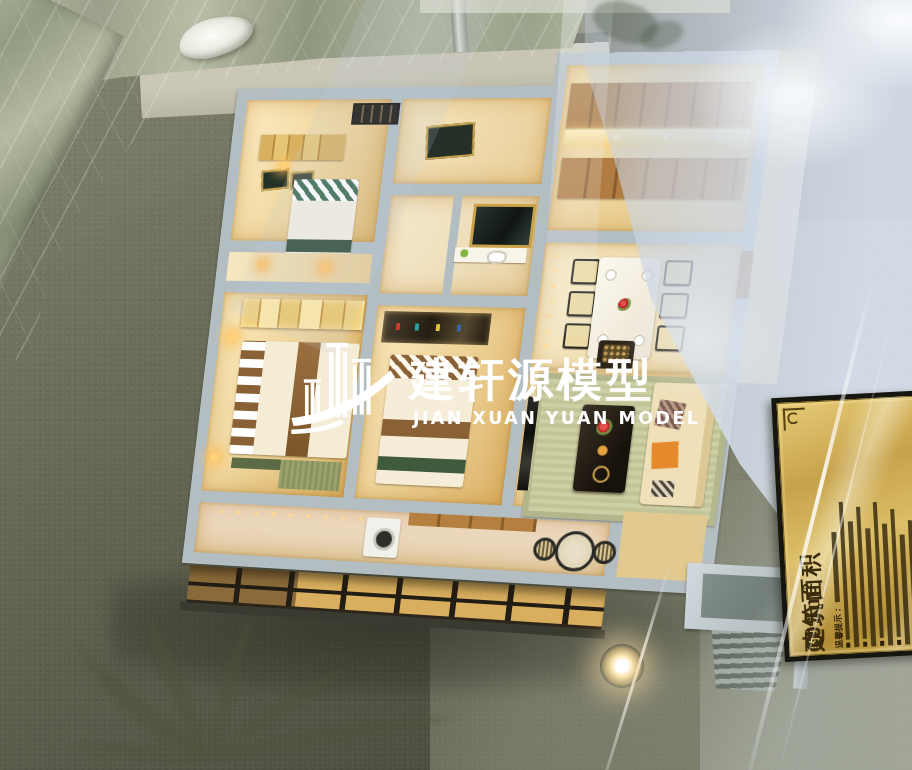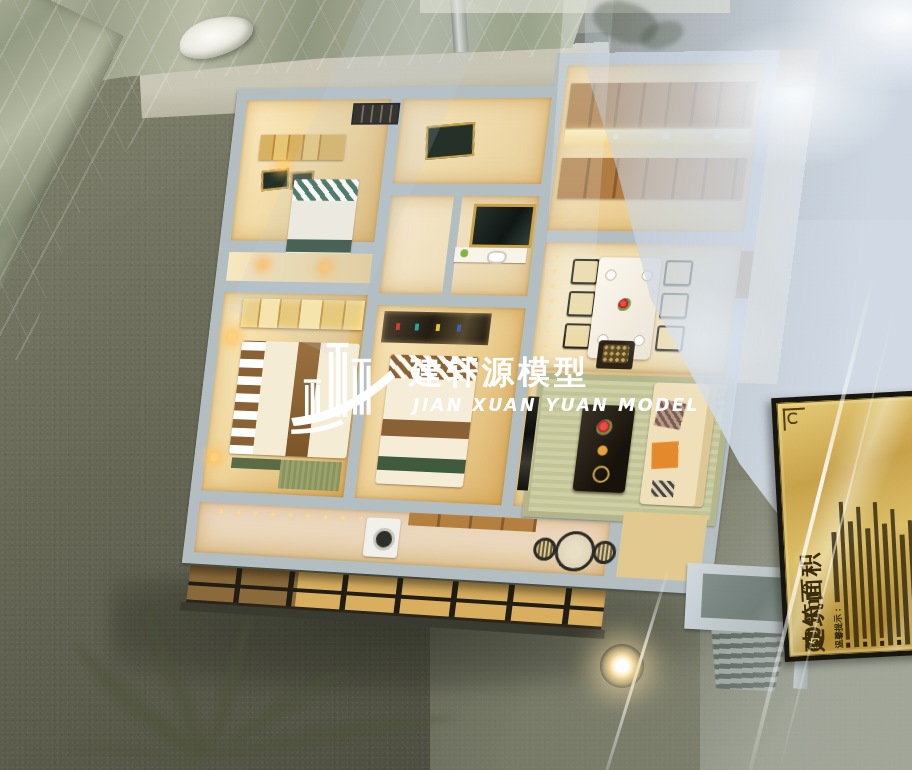--- a/index.html
+++ b/index.html
@@ -144,22 +144,22 @@
   .p-approx{display:inline-flex;align-items:center;justify-content:center;width:17px;height:17px;border-radius:50%;background:#3a2c0d;color:#dcbf68;font-size:11px;letter-spacing:0;flex:0 0 auto;}
   .p-lines{left:2px;top:40px;width:244px;height:90px;display:flex;flex-direction:column;gap:3.6px;position:absolute;}
   .p-line{position:static;display:flex;align-items:center;gap:3px;height:5px;}
   .p-line .bar{position:static;display:inline-block;height:4.5px;background:rgba(44,32,8,.78);}
   .p-line .sq{position:static;display:inline-block;width:4.5px;height:4.5px;background:#2c2008;}
   .tips-txt{position:static;font-size:8.5px;font-weight:bold;color:#2c2008;white-space:nowrap;line-height:5px;}
   
   .watermark{left:288px;top:328px;width:360px;height:120px;display:flex;align-items:flex-start;color:var(--wm-white);}
   .wm-logo{position:static;width:116px;height:114px;flex:0 0 auto;}
   .wm-text{position:static;margin-left:6px;margin-top:28px;}
-  .wm-title{position:static;font-size:32px;font-weight:bold;letter-spacing:4px;line-height:1.05;white-space:nowrap;text-shadow:0 0 1px rgba(255,255,255,.6);}
-  .wm-sub{position:static;font-size:17.5px;font-style:italic;font-weight:bold;letter-spacing:2.4px;margin-top:5px;padding-left:3px;white-space:nowrap;}
+  .wm-title{position:static;font-size:45px;font-weight:bold;letter-spacing:4px;line-height:1.05;white-space:nowrap;text-shadow:0 0 1px rgba(255,255,255,.6);}
+  .wm-sub{position:static;font-size:17.5px;font-weight:bold;letter-spacing:2.4px;margin-top:5px;padding-left:3px;white-space:nowrap;}
 </style>
 </head>
 <body>
 
 <div class="scene">
   <div class="base-texture"></div>
   <div class="base-light"></div>
   <div class="backwall"></div>
   <div class="marble-top"></div>
   <div class="marble-left"></div>

